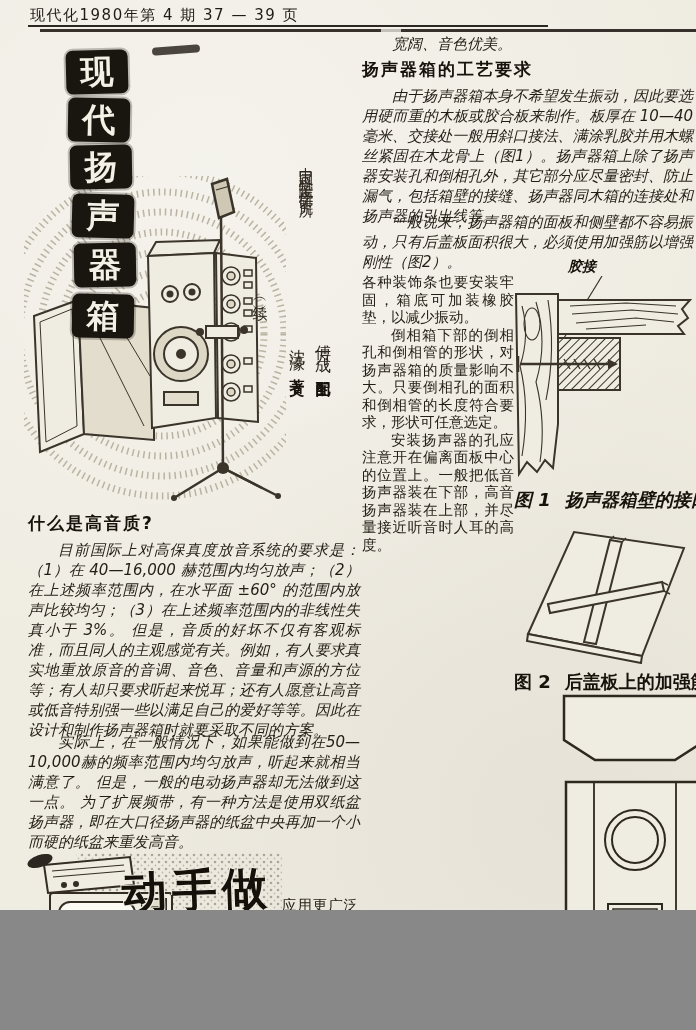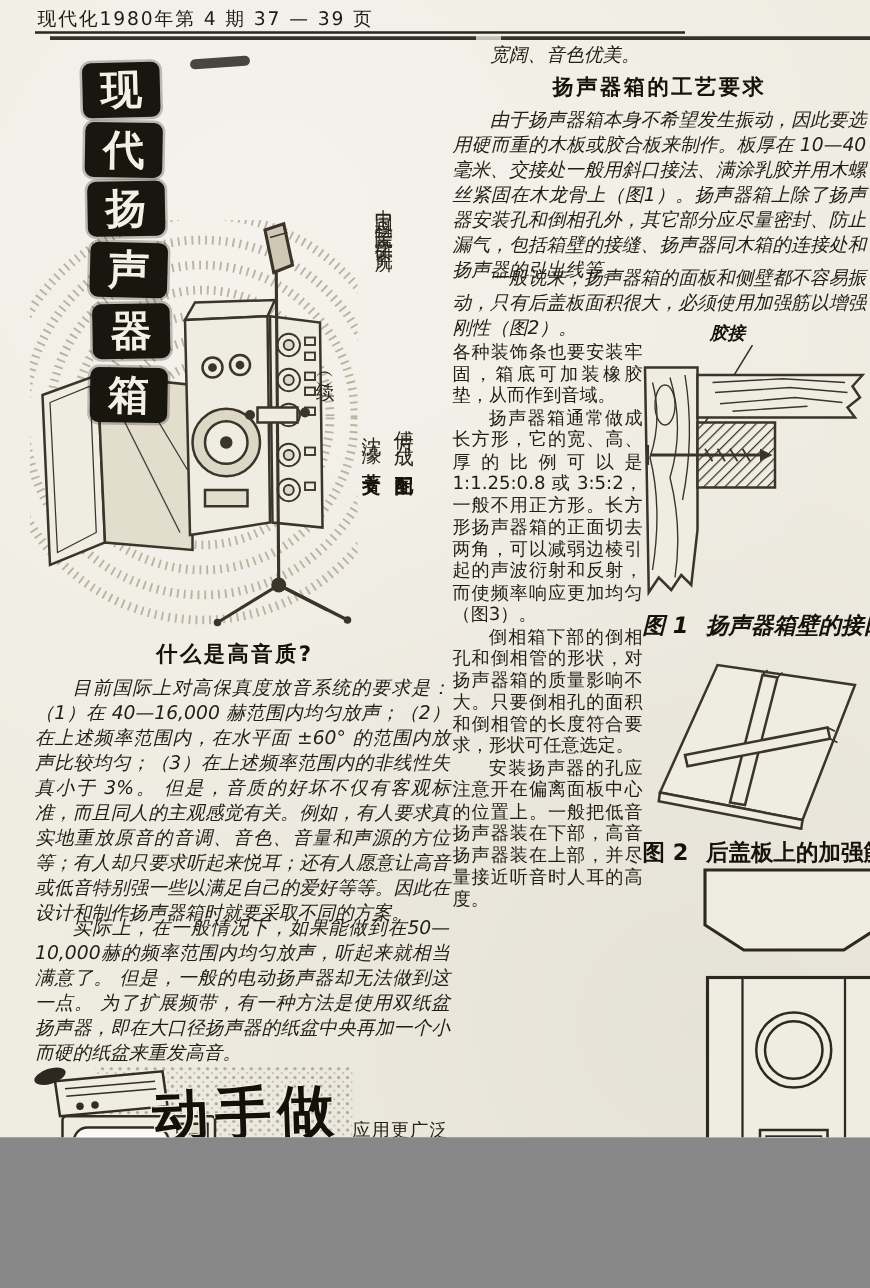--- a/index.html
+++ b/index.html
@@ -26,21 +26,21 @@
     font-size:33px;font-weight:900;border-radius:7px;
     box-shadow:0 0 0 2px rgba(25,21,15,.25);
   }
   .inst{font-size:14.5px;letter-spacing:4px;color:#2b261d;font-family:"DejaVu Serif","Liberation Serif",serif;}
   .aname{font-size:16px;letter-spacing:6px;color:#2b261d;font-family:"DejaVu Serif","Liberation Serif",serif;}
   .arole{font-size:15px;font-weight:bold;letter-spacing:2px;color:#17130c;margin-top:14px;}
   .cont{font-size:15px;letter-spacing:2px;color:#2b261d;font-family:"DejaVu Serif","Liberation Serif",serif;}
   
   .bodytxt{font-size:15px;line-height:20px;color:#221d15;font-style:italic;}
   .narrowtxt{font-size:14.5px;line-height:17.5px;color:#221d15;}
-  .h2{font-size:17px;font-weight:bold;text-align:center;letter-spacing:2px;color:#17130c;}
+  .h2{font-size:17px;font-weight:bold;letter-spacing:2px;color:#17130c;}
   .figcap{font-size:18px;font-weight:bold;color:#17130c;white-space:nowrap;}
   .figcap .lab{margin-right:14px;}
   .figlabel{font-size:14px;font-weight:bold;color:#17130c;}
   .banner{
     font-size:45px;font-weight:900;letter-spacing:5px;color:#14100a;
     transform:rotate(-2deg);white-space:nowrap;
     text-shadow:1px 1px 0 #efece2, -1px -1px 0 #efece2;
   }
   .pgnum{font-size:17px;font-weight:bold;letter-spacing:1px;}
   .smudge{background:#2b2721;border-radius:4px;}
@@ -208,22 +208,21 @@
 
   <p class="abs bodytxt para" style="left:362px;top:34px;width:331px;">宽阔、音色优美。</p>
 
   <div class="abs h2" style="left:362px;top:58px;width:331px;">扬声器箱的工艺要求</div>
 
   <p class="abs bodytxt para" style="left:362px;top:86px;width:331px;">由于扬声器箱本身不希望发生振动，因此要选用硬而重的木板或胶合板来制作。板厚在 10—40 毫米、交接处一般用斜口接法、满涂乳胶并用木螺丝紧固在木龙骨上（图1）。扬声器箱上除了扬声器安装孔和倒相孔外，其它部分应尽量密封、防止漏气，包括箱壁的接缝、扬声器同木箱的连接处和扬声器的引出线等。</p>
 
   <p class="abs bodytxt para" style="left:362px;top:212px;width:331px;">一般说来，扬声器箱的面板和侧壁都不容易振动，只有后盖板面积很大，必须使用加强筋以增强刚性（图2）。</p>
 
   <div class="abs narrowtxt" style="left:362px;top:274px;width:152px;">
-    <p class="para noind">各种装饰条也要安装牢固，箱底可加装橡胶垫，从而作到音域。</p>
-    <p class="para">扬声器箱通常做成长方形，它的宽、高、厚的比例可以是 1:1.25:0.8 或 3:5:2，一般不用正方形。长方形扬声器箱的正面切去两角，可以减弱边棱引起的声波衍射和反射，而使频率响应更加均匀（图3）。</p>
+    <p class="para noind">各种装饰条也要安装牢固，箱底可加装橡胶垫，以减少振动。</p>
     <p class="para">倒相箱下部的倒相孔和倒相管的形状，对扬声器箱的质量影响不大。只要倒相孔的面积和倒相管的长度符合要求，形状可任意选定。</p>
     <p class="para">安装扬声器的孔应注意开在偏离面板中心的位置上。一般把低音扬声器装在下部，高音扬声器装在上部，并尽量接近听音时人耳的高度。</p>
   </div>
 
 
   <div class="abs" style="left:506px;top:258px;width:188px;font-style:italic;">
     <div class="figlabel" style="margin-left:62px;">胶接</div>
     <svg width="188" height="208" viewBox="0 0 188 208">
       <defs>
         <pattern id="hatch" width="6" height="6" patternUnits="userSpaceOnUse" patternTransform="rotate(45)">

